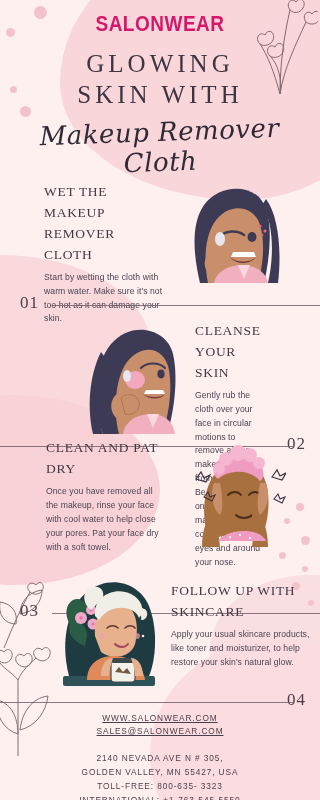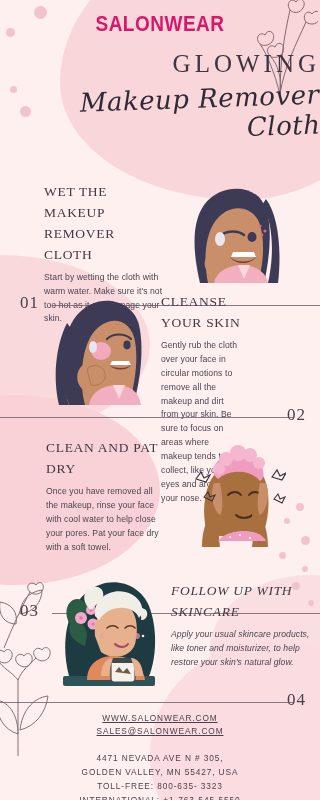--- a/index.html
+++ b/index.html
@@ -62,21 +62,21 @@
     padding-top:12px;
     font-family:"Liberation Sans", sans-serif;
     font-size:19px;
     letter-spacing:.5px;
     font-weight:700;
     color:#d6176b;
     font-stretch:condensed;
     transform:scaleY(1.15);
   }
 
-  .title-block { text-align:right; margin-top:14px; }
+  .title-block { text-align:center; margin-top:14px; }
   .title-line {
     font-family:"Liberation Serif", serif;
     font-size:25px;
     letter-spacing:4px;
     color:#3e3442;
     line-height:1.25;
     font-weight:400;
   }
   .title-script {
     font-family:"DejaVu Serif", serif;
@@ -188,20 +188,21 @@
     <path d="M34 12 c-6 -6 1 -12 6 -7 4 -6 10 0 6 6 -3 4 -9 4 -12 1z"></path>
   </svg>
 </div>
 
 <div class="page">
 
   <div class="logo">SALONWEAR</div>
 
   <div class="title-block">
     <div class="title-line">GLOWING</div>
+    <div class="title-line">SKIN WITH</div>
     <span class="title-script">Makeup Remover Cloth</span>
   </div>
 
   <div class="step" style="position:absolute;top:178px;left:0;width:320px;">
     <div class="step-inner">
       <div class="txt" style="width:170px;padding-left:44px;padding-top:4px;">
         <div class="heading">WET THE MAKEUP REMOVER CLOTH</div>
         <div class="body">Start by wetting the cloth with warm water. Make sure it's not too hot as it can damage your skin.</div>
       </div>
       <div class="art" style="width:115px;height:112px;">
@@ -222,21 +223,21 @@
           <path d="M88 26 C100 44 100 78 94 104 L104 104 C108 70 104 36 92 20z" fill="#3d3a56"></path>
         </svg>
       </div>
     </div>
     <div class="divider" style="top:116px;padding-left:8px;">
       <div class="num num-left">01</div>
       <div class="rule rule-left"></div>
     </div>
   </div>
 
-  <div class="step" style="position:absolute;top:290px;left:0;width:256px;">
+  <div class="step" style="position:absolute;top:319px;left:0;width:256px;padding-left:34px;">
     <div class="step-inner">
       <div class="art" style="width:155px;height:120px;padding-left:44px;">
         <svg width="110" height="118" viewBox="0 0 110 118">
           <path d="M24 114 C14 86 14 46 32 24 C52 0 88 8 94 34 C100 60 94 96 88 114z" fill="#3d3a56"></path>
           <path d="M40 114 C34 92 36 58 48 42 C64 22 86 28 90 50 C94 74 88 98 84 114z" fill="#c98f6a"></path>
           <path d="M62 48 C68 42 80 42 86 48" stroke="#3d3a56" stroke-width="2.2" fill="none" stroke-linecap="round"></path>
           <ellipse cx="82" cy="54" rx="3.6" ry="4.4" fill="#3d3a56"></ellipse>
           <path d="M64 74 C70 80 82 80 86 74 C82 78 70 78 64 74z" fill="#7a3b42"></path>
           <path d="M65 74 L86 74 L84 70 L67 70z" fill="#fff"></path>
           <ellipse cx="56" cy="60" rx="10" ry="9" fill="#f4a8be"></ellipse>
@@ -327,34 +328,34 @@
           <circle cx="82" cy="60" r="3" fill="#eba0a8" opacity=".7"></circle>
           <path d="M32 104 C32 88 44 80 58 80 C74 80 88 88 90 104z" fill="#e08a5c"></path>
           <path d="M52 72 C48 66 48 58 52 56 C56 58 56 66 54 72z" fill="#e7b18d"></path>
           <rect x="56" y="84" width="24" height="22" rx="3" fill="#f4f1ea" stroke="#4a4a52" stroke-width="1.2"></rect>
           <rect x="56" y="82" width="24" height="5" rx="2" fill="#3c4a50"></rect>
           <path d="M60 96 l4 -5 l4 5 l4 -4 l4 6 z" fill="#6f5a44"></path>
           <path d="M46 100 C46 88 52 82 58 82 C56 88 54 94 54 100z" fill="#e7b18d"></path>
           <path d="M88 100 C88 88 82 82 76 82 C78 88 80 94 80 100z" fill="#e7b18d"></path>
         </svg>
       </div>
-      <div class="txt" style="width:155px;padding-top:6px;font-style:italic;">
+      <div class="txt" style="width:155px;padding-top:6px;">
         <div class="heading">FOLLOW UP WITH SKINCARE</div>
         <div class="body">Apply your usual skincare products, like toner and moisturizer, to help restore your skin's natural glow.</div>
       </div>
     </div>
     <div class="divider" style="top:116px;">
       <div class="num num-right">04</div>
       <div class="rule rule-right"></div>
     </div>
   </div>
 
   <div class="footer" style="top:712px;">
     <a class="f-link">WWW.SALONWEAR.COM</a>
     <a class="f-link">SALES@SALONWEAR.COM</a>
     <div style="height:12px;"></div>
-    <span class="f-addr">4471 NEVADA AVE N # 305,</span>
+    <span class="f-addr">2140 NEVADA AVE N # 305,</span>
     <span class="f-addr">GOLDEN VALLEY, MN 55427, USA</span>
     <span class="f-addr">TOLL-FREE: 800-635- 3323</span>
     <span class="f-addr">INTERNATIONAL: +1-763-545-5550</span>
   </div>
 
 </div>
 
 </body></html>

